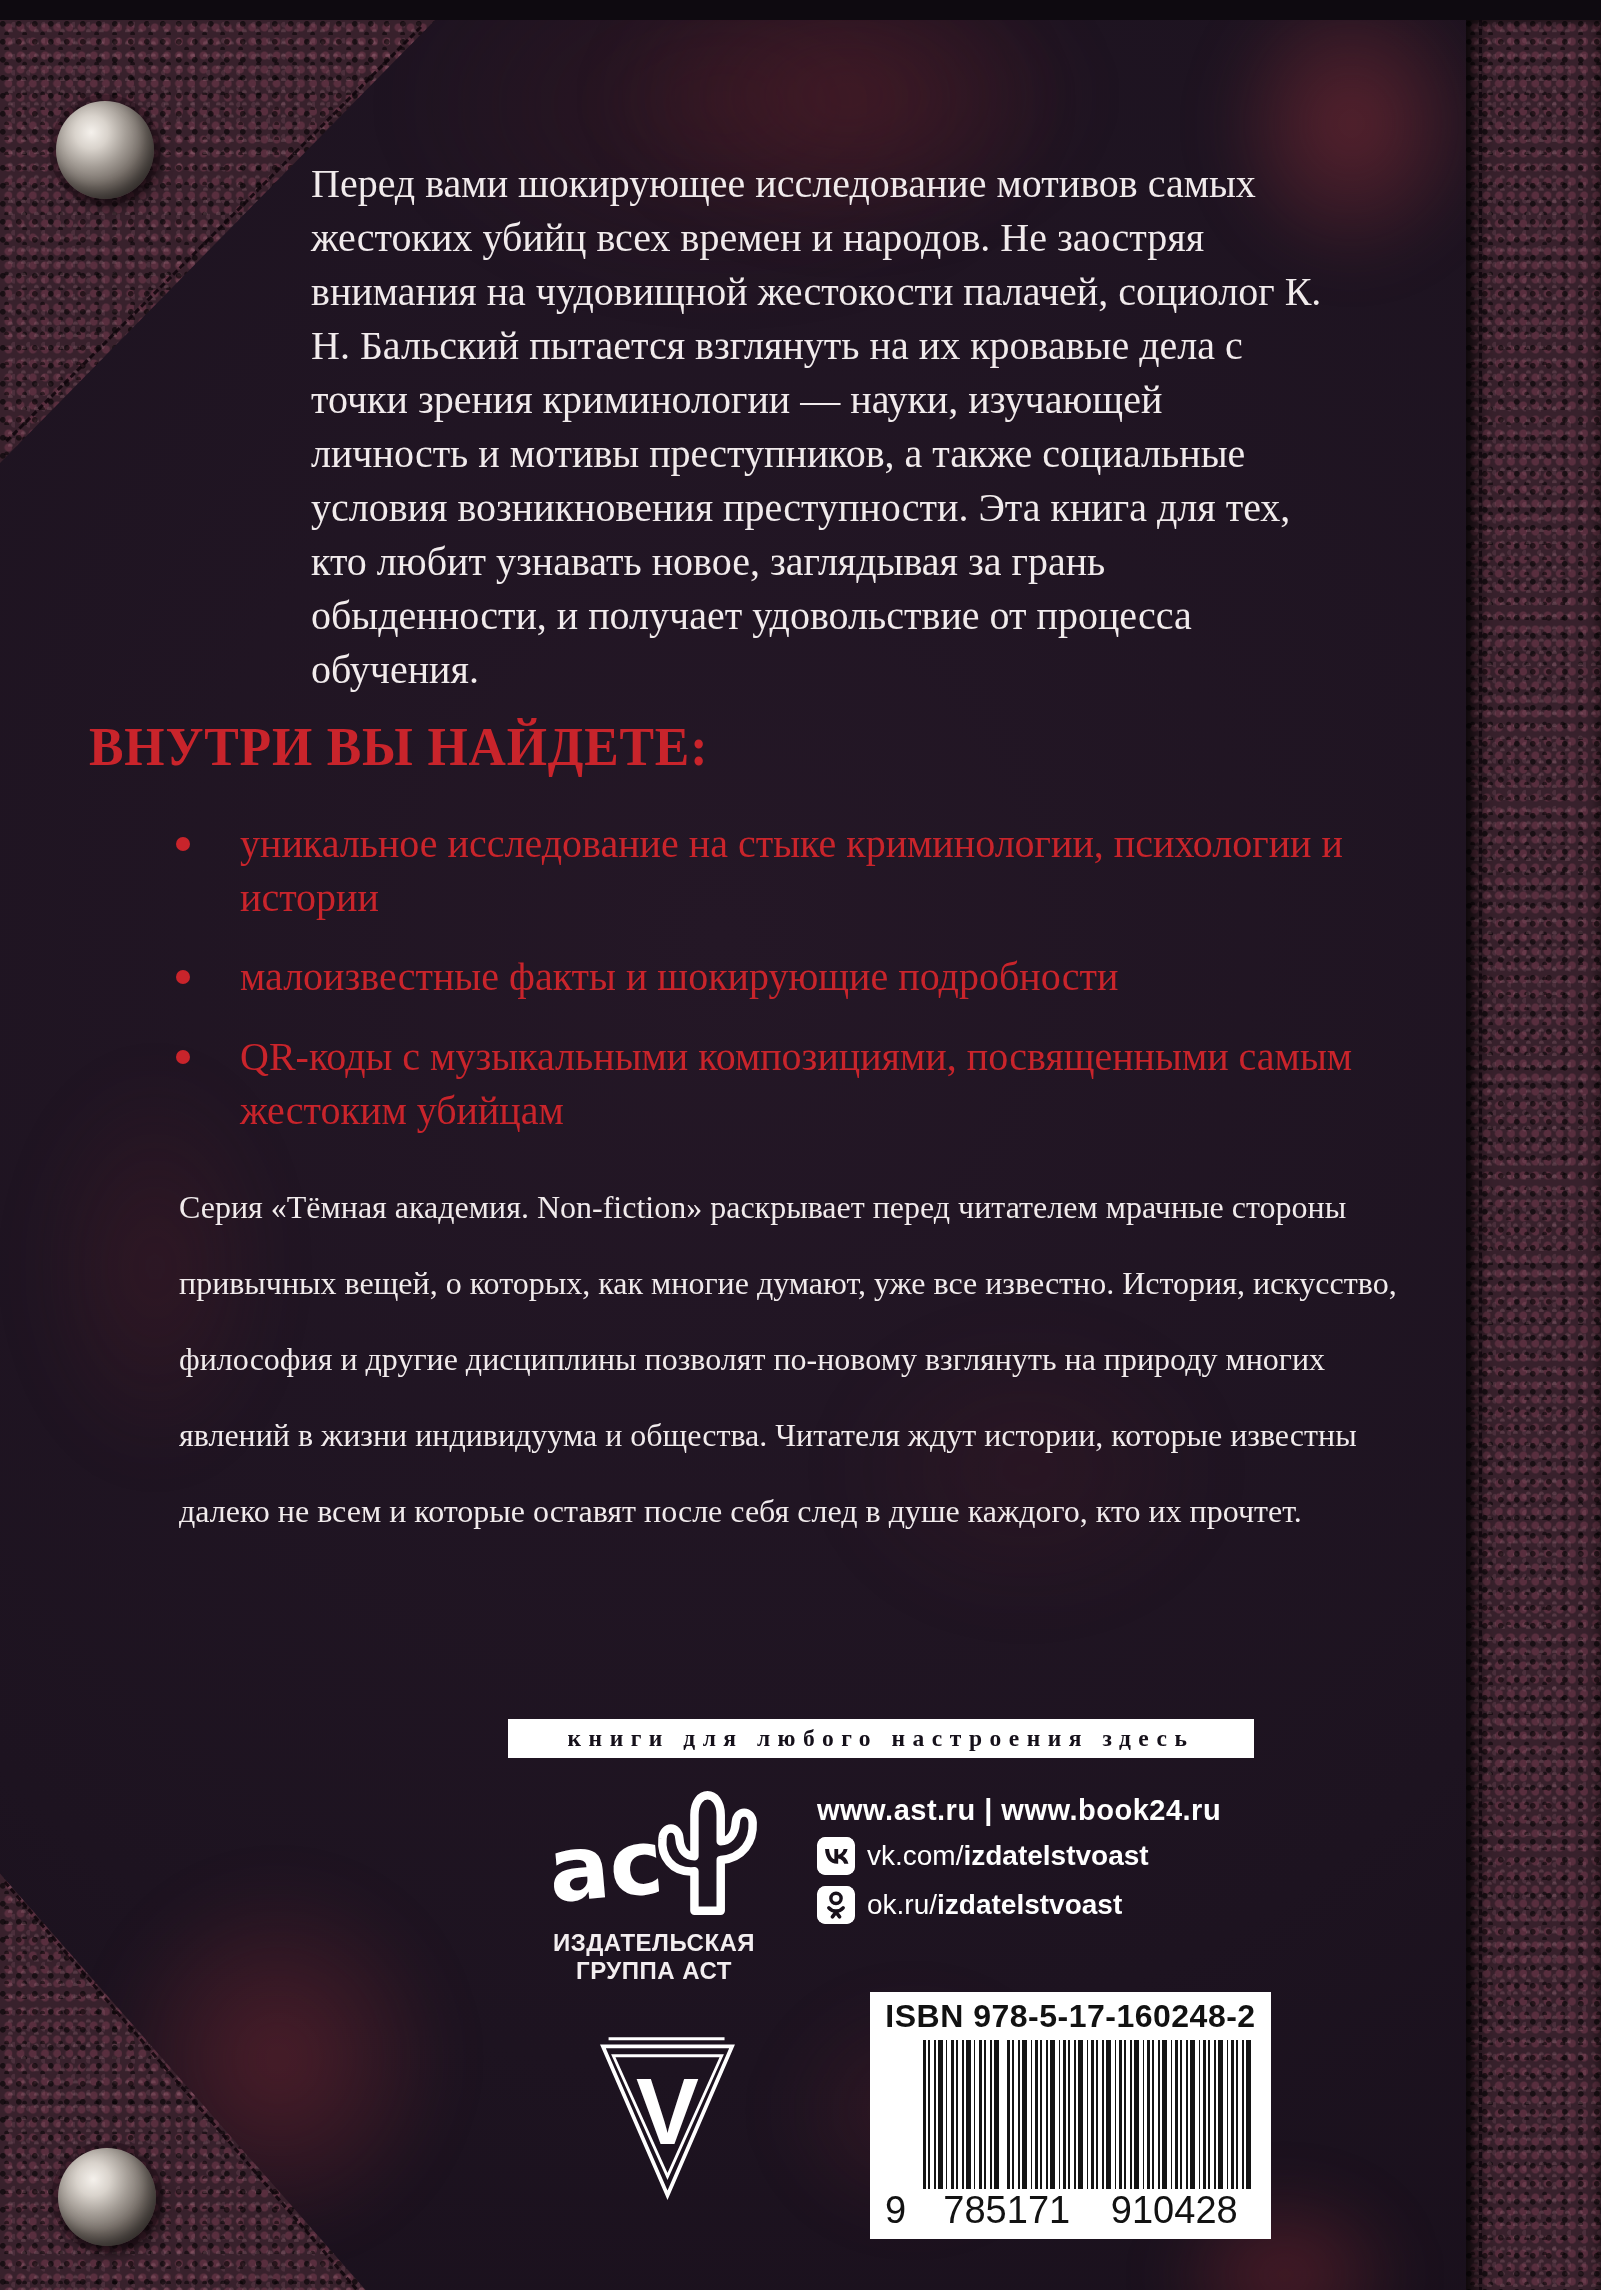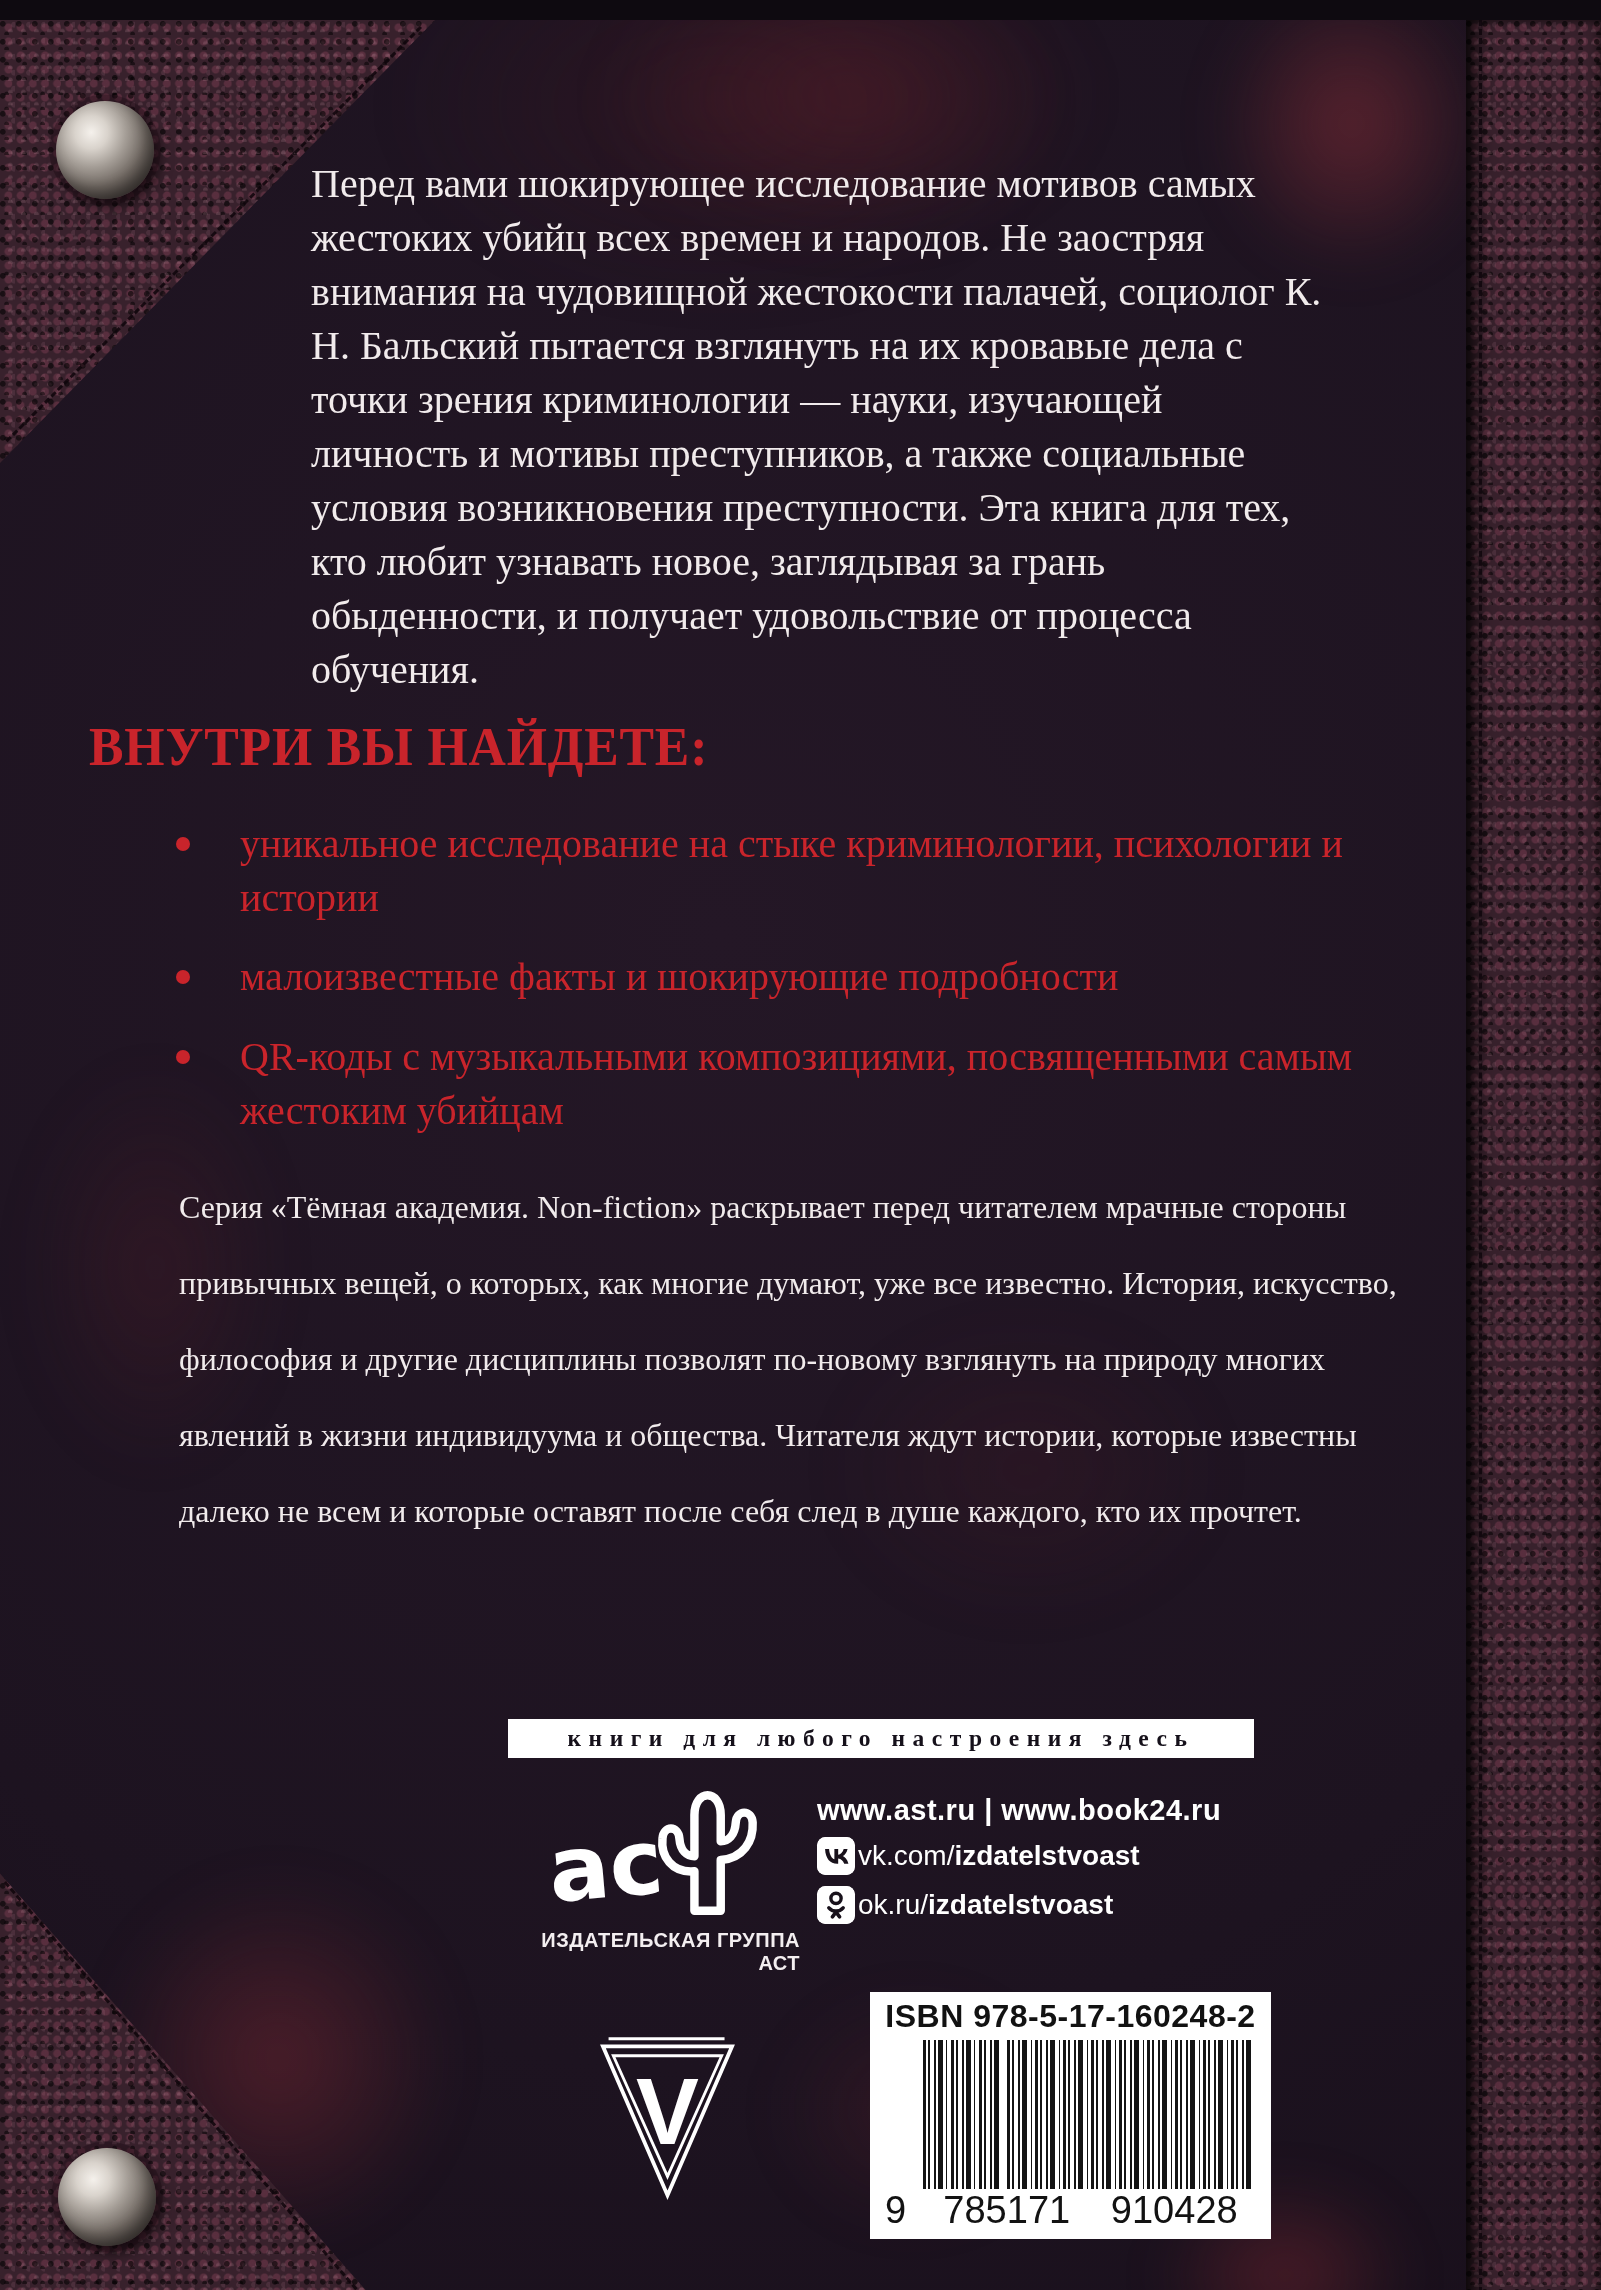--- a/index.html
+++ b/index.html
@@ -56,24 +56,24 @@
   #bullets li::before{content:"";position:absolute;left:1.9px;top:20px;width:14px;height:14px;border-radius:50%;background:#c9242b;}
   #para2{left:179px;top:1149px;width:1257px;font-size:32px;line-height:76px;}
   
   #banner{
     position:absolute;z-index:6;left:508px;top:1699px;width:746px;height:39px;
     background:#ffffff;color:#15101a;display:flex;align-items:center;justify-content:center;
     font-family:Liberation Serif, serif;font-weight:bold;font-size:23.5px;letter-spacing:7.5px;white-space:nowrap;
   }
   #ast-block{position:absolute;z-index:6;left:508px;top:1748px;width:292px;text-align:center;}
   #ast-block svg{display:block;margin:0 auto;}
-  #ast-caption{margin-top:5.6px;font-family:"Liberation Sans", sans-serif;font-weight:700;font-size:20px;letter-spacing:0.5px;color:#f3eef0;text-align:right;}
+  #ast-caption{margin-top:5.6px;font-family:"Liberation Sans", sans-serif;font-weight:700;font-size:24px;letter-spacing:0.5px;color:#f3eef0;}
   #links{position:absolute;z-index:6;left:817px;top:1774px;display:flex;flex-direction:column;gap:10.4px;color:#ffffff;font-family:"Liberation Sans", sans-serif;}
   #links .sites{font-weight:bold;font-size:29px;letter-spacing:0.5px;}
-  .social-row{display:flex;align-items:center;gap:3px;font-size:28px;}
+  .social-row{display:flex;align-items:center;gap:12px;font-size:28px;}
   .social-row .account{font-weight:bold;}
   .sicon{width:38px;height:38px;border-radius:8.5px;background:#ffffff;flex:0 0 auto;}
   
   #v-logo{position:absolute;z-index:6;left:599px;top:2015px;}
   #barcode{
     position:absolute;z-index:6;left:870px;top:1972px;width:401px;height:247px;background:#ffffff;
     display:flex;flex-direction:column;box-sizing:border-box;padding:5.6px 13px 7.5px 13px;color:#121212;
     font-family:"Liberation Sans", sans-serif;
   }
   #isbn{text-align:center;font-size:32px;letter-spacing:0.5px;font-weight:bold;}

